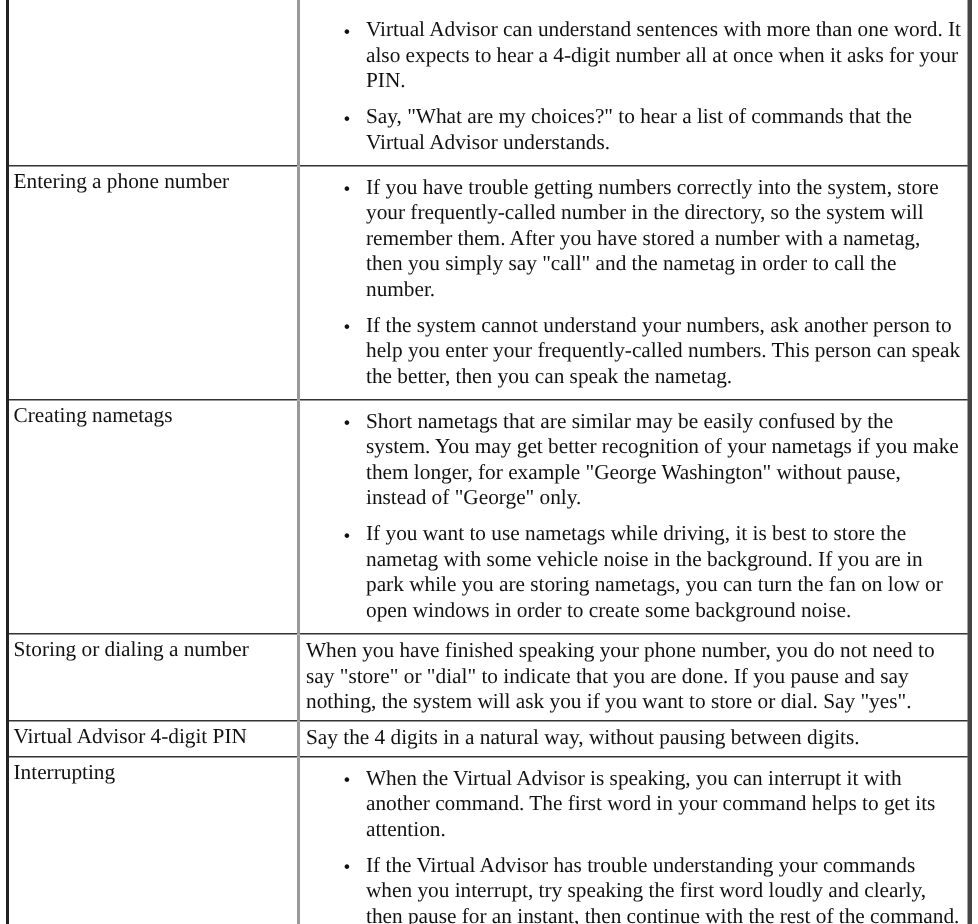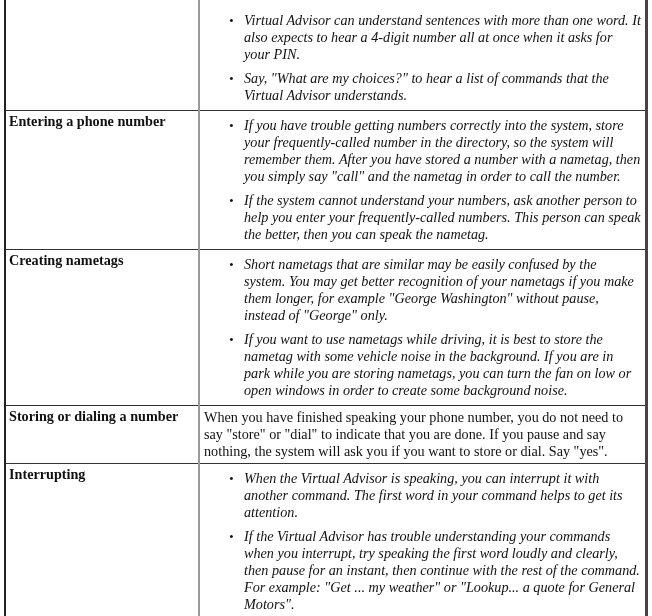--- a/index.html
+++ b/index.html
@@ -3,25 +3,25 @@
 <meta charset="utf-8">
 <style>
   html, body { margin: 0; padding: 0; background: #ffffff; }
   body { width: 652px; height: 616px; overflow: hidden; font-family: "Liberation Serif", "DejaVu Serif", serif; font-size: 14.2px; color: #111; }
   table.guide {
     position: absolute; left: 4px; top: -2px;
     width: 644px; border-collapse: collapse;
     border-left: 2px solid #222; border-right: 3px solid #444; border-bottom: 3px solid #555;
   }
   table.guide td { vertical-align: top; padding: 0; line-height: 17px; }
-  td.topic { width: 186px; padding: 2px 3px 0 3px !important; border-right: 2px solid #999; font-weight: bold; }
+  td.topic { width: 186px; padding: 2px 3px 0 3px !important; border-right: 2px solid #999; }
   td.info { padding: 2px 4px 0 4px !important; }
   tr.row + tr.row td { border-top: 1.5px solid #333; }
   ul { margin: 4px 0 6px 0; padding-left: 40px; list-style: none; }
-  li { position: relative; margin-bottom: 7px; font-style: italic; }
+  li { position: relative; margin-bottom: 7px; }
   li::before { content: "\2022"; position: absolute; left: -15px; top: 0; font-size: 13px; }
   li:last-child { margin-bottom: 2px; }
   .plain { padding: 1px 0 3px 0; }
   tr.first td { padding-top: 10px !important; }
 </style>
 </head>
 <body>
 
 <table class="guide">
   <tbody>
@@ -52,20 +52,26 @@
       </ul>
     </td>
   </tr>
   <tr class="row">
     <td class="topic">Storing or dialing a number</td>
     <td class="info">
       <div class="plain">When you have finished speaking your phone number, you do not need to say "store" or "dial" to indicate that you are done. If you pause and say nothing, the system will ask you if you want to store or dial. Say "yes".</div>
     </td>
   </tr>
   <tr class="row">
+    <td class="topic">Virtual Advisor 4-digit PIN</td>
+    <td class="info">
+      <div class="plain">Say the 4 digits in a natural way, without pausing between digits.</div>
+    </td>
+  </tr>
+  <tr class="row">
     <td class="topic">Interrupting</td>
     <td class="info">
       <ul>
         <li>When the Virtual Advisor is speaking, you can interrupt it with another command. The first word in your command helps to get its attention.</li>
         <li>If the Virtual Advisor has trouble understanding your commands when you interrupt, try speaking the first word loudly and clearly, then pause for an instant, then continue with the rest of the command. For example: "Get ... my weather" or "Lookup... a quote for General Motors".</li>
       </ul>
     </td>
   </tr>
 </tbody>
   </table>

